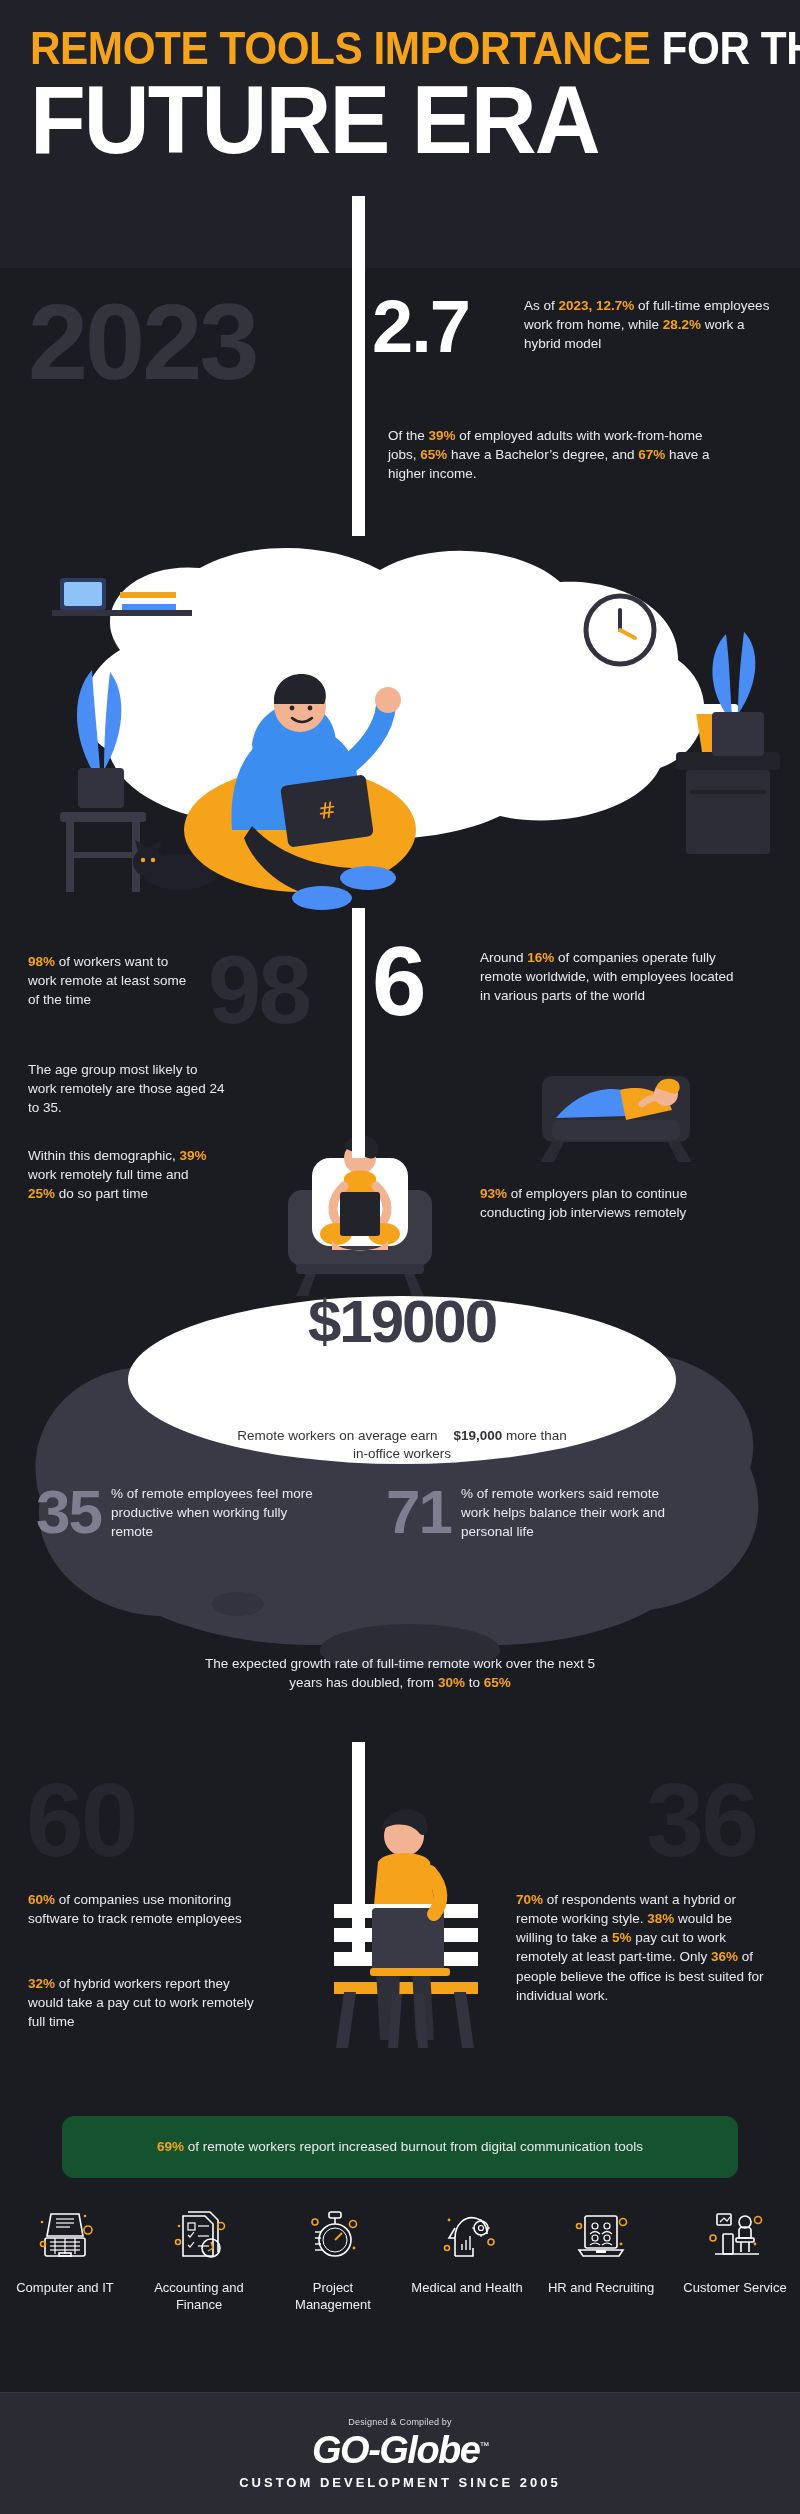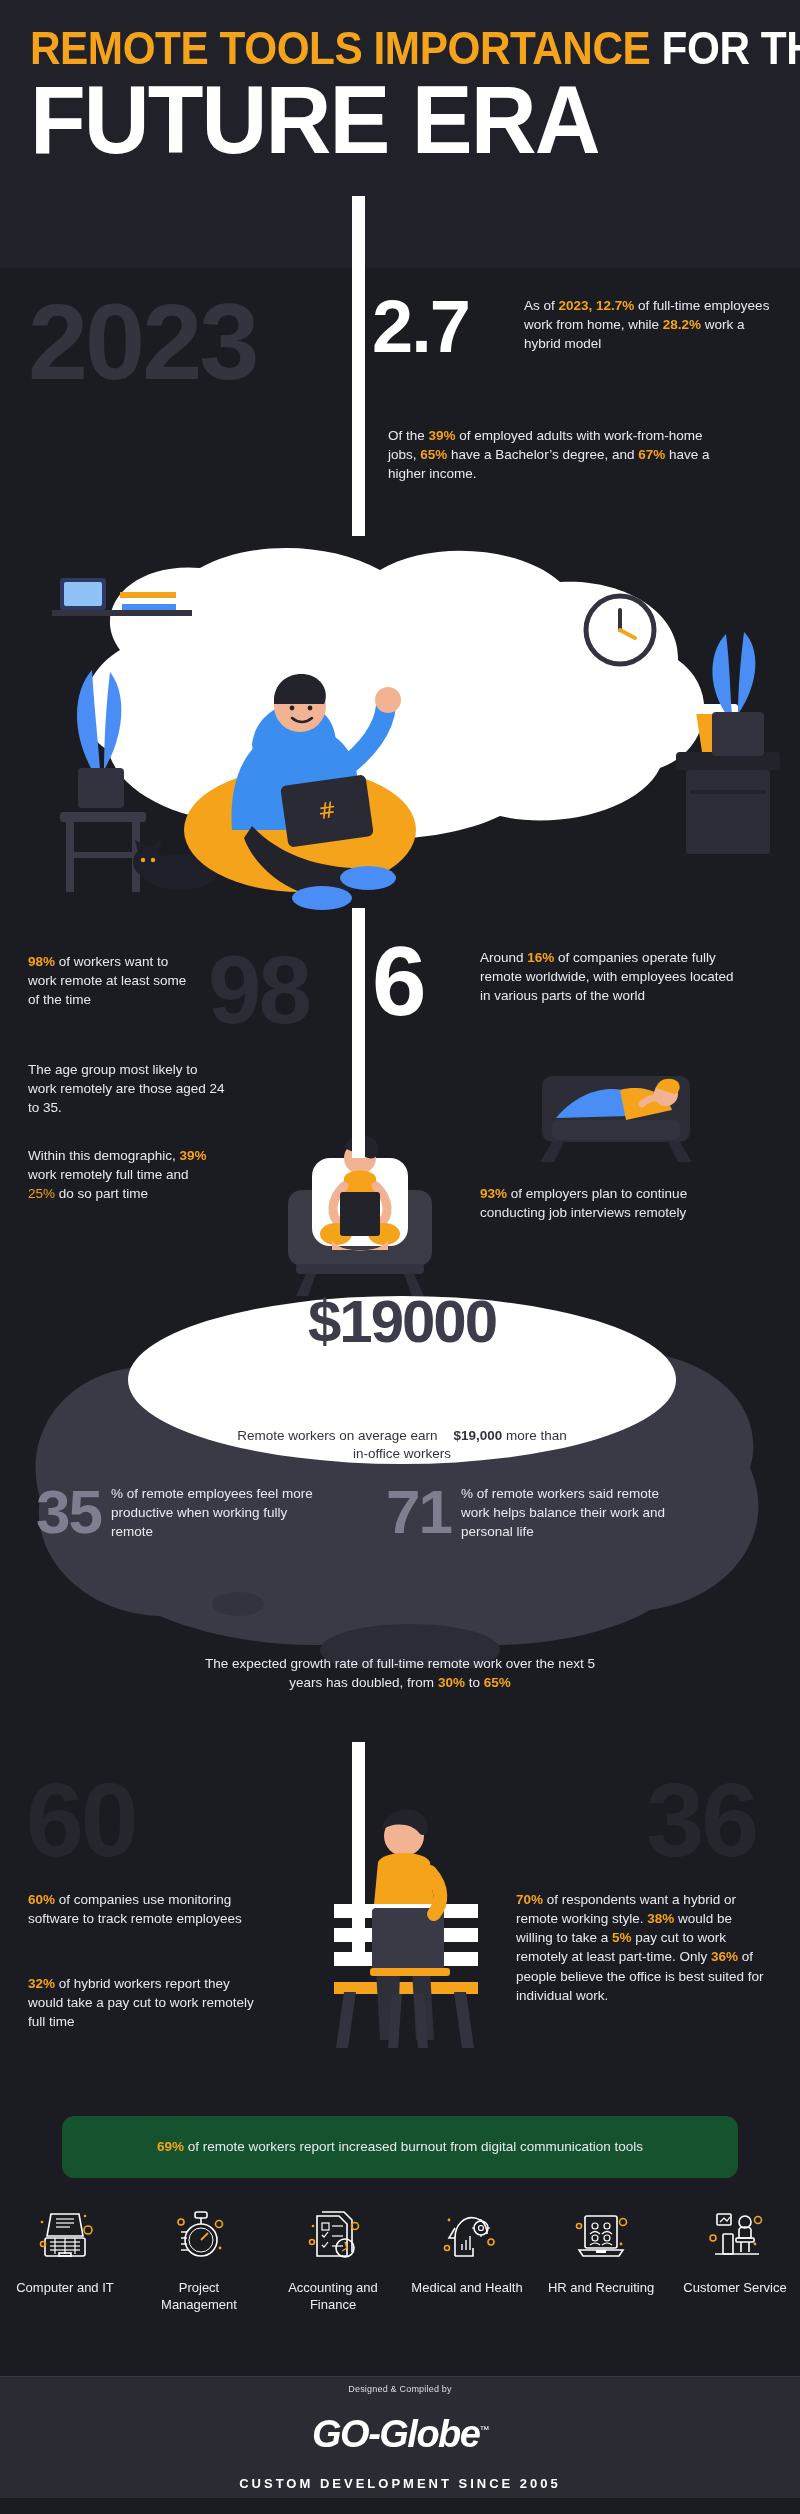--- a/index.html
+++ b/index.html
@@ -208,24 +208,24 @@
     width: 112px; display: flex; flex-direction: column;
     align-items: center; gap: 12px;
   }
   .icon-box { width: 64px; height: 64px; position: relative; }
   .icon-label {
     font-size: 13px; color: #eeeef2; text-align: center; line-height: 1.28;
   }
 
   
   .footer {
-    position: absolute; left: 0; bottom: 16px; width: 800px; height: 122px;
+    position: absolute; left: 0; bottom: 0; width: 800px; height: 122px;
     background: #2b2b34;
     display: flex; flex-direction: column;
-    align-items: center; justify-content: center; gap: 17px;
+    align-items: center; justify-content: center;
   }
   .footer-pre { font-size: 9px; color: #dddde4; letter-spacing: 0.2px; margin-bottom: 4px; }
   .footer-logo {
     font-size: 38px; font-weight: 700; font-style: italic; color: #ffffff;
     letter-spacing: -1.5px; line-height: 1; position: relative;
   }
   .footer-tm { font-size: 10px; vertical-align: super; font-style: normal; font-weight: 400; }
   .footer-tag {
     font-size: 13px; color: #ffffff; letter-spacing: 3px; margin-top: 6px; font-weight: 700;
   }
@@ -319,21 +319,21 @@
     <path d="M726 214 C706 184 710 150 726 134 C730 166 730 194 732 214 Z" fill="#4a8ef5"></path>
     <path d="M738 214 C760 182 760 148 744 132 C740 164 738 192 738 214 Z" fill="#4a8ef5"></path>
     <rect x="712" y="212" width="52" height="44" rx="4" fill="#33333f"></rect>
   </svg>
 
   <div class="ghost-98">98</div>
   <div class="big-6">6</div>
 
   <div class="t-98 copy"><span class="hl" style="font-weight: 700;">98%</span><span> of workers want to work remote at least some of the time</span></div>
   <div class="t-age copy"><span>The age group most likely to work remotely are those aged 24 to 35.</span></div>
-  <div class="t-within copy"><span>Within this demographic, </span><span class="hl" style="font-weight: 700;">39%</span><span> work remotely full time and </span><span class="hl" style="font-weight: 400;">25%</span><span> do so part time</span></div>
+  <div class="t-within copy"><span>Within this demographic, </span><span class="hl" style="font-weight: 700;">39%</span><span> work remotely full time and </span><span class="hl" style="font-weight: 700;">25%</span><span> do so part time</span></div>
   <div class="t-16 copy"><span>Around </span><span class="hl" style="font-weight: 700;">16%</span><span> of companies operate fully remote worldwide, with employees located in various parts of the world</span></div>
   <div class="t-93 copy"><span class="hl" style="font-weight: 700;">93%</span><span> of employers plan to continue conducting job interviews remotely</span></div>
 
   <svg class="illus-couch" viewBox="0 0 200 110" xmlns="http://www.w3.org/2000/svg">
     <rect x="26" y="16" width="148" height="66" rx="10" fill="#2d2d38"></rect>
     <rect x="36" y="60" width="128" height="20" rx="6" fill="#33333f"></rect>
     <path d="M36 82 l-12 20 h14 l10 -20 Z" fill="#2a2a34"></path>
     <path d="M164 82 l12 20 h-14 l-10 -20 Z" fill="#2a2a34"></path>
     <path d="M40 58 C60 34 86 26 106 30 l6 26 Z" fill="#4a8ef5"></path>
     <path d="M104 30 C126 24 150 32 156 50 l-46 10 Z" fill="#f5a31a"></path>
@@ -453,60 +453,60 @@
           <circle cx="52" cy="12" r="1.3" fill="#f5a31a" stroke="none"></circle>
           <circle cx="9" cy="18" r="1.3" fill="#f5a31a" stroke="none"></circle>
         </svg>
       </div>
       <div class="icon-label">Computer and IT</div>
     </div>
 
     <div class="icon-cell">
       <div class="icon-box">
         <svg viewBox="0 0 64 64" width="64" height="64" fill="none" stroke="#ffffff" stroke-width="1.6">
-          <circle cx="34" cy="36" r="16"></circle>
-          <circle cx="34" cy="36" r="12" stroke-width="1"></circle>
-          <rect x="28" y="8" width="12" height="6" rx="2"></rect>
-          <line x1="34" y1="14" x2="34" y2="20"></line>
-          <path d="M34 36 l7 -7" stroke="#f5a31a" stroke-width="1.8"></path>
-          <g stroke-width="1.4">
-            <line x1="14" y1="28" x2="20" y2="28"></line>
-              <line x1="14" y1="34" x2="20" y2="34"></line>
-            <line x1="14" y1="40" x2="20" y2="40"></line>
-              <line x1="14" y1="46" x2="22" y2="46"></line>
-          </g>
-          <circle cx="52" cy="20" r="3.5" stroke="#f5a31a"></circle>
-          <circle cx="14" cy="18" r="3" stroke="#f5a31a"></circle>
-          <circle cx="53" cy="44" r="1.4" fill="#f5a31a" stroke="none"></circle>
-        </svg>
-      </div>
-      <div class="icon-label">Project Management</div>
-    </div>
-
-    <div class="icon-cell">
-      <div class="icon-box">
-        <svg viewBox="0 0 64 64" width="64" height="64" fill="none" stroke="#ffffff" stroke-width="1.6">
           <path d="M16 12 h22 l8 8 v32 H16 Z"></path>
           <path d="M21 8 h22 l8 8 v32"></path>
           <rect x="21" y="19" width="7" height="7" stroke-width="1.2"></rect>
           <g stroke-width="1.2">
               <line x1="31" y1="22" x2="42" y2="22"></line>
           <path d="M21 31 l2 2 l4 -5"></path>
               <line x1="31" y1="32" x2="42" y2="32"></line>
           <path d="M21 41 l2 2 l4 -5"></path>
               <line x1="31" y1="42" x2="42" y2="42"></line>
             </g>
           <circle cx="44" cy="44" r="9" stroke="#ffffff"></circle>
           <path d="M44 38 l2 6 l-5 3" stroke="#f5a31a" stroke-width="1.4"></path>
           <circle cx="54" cy="22" r="3.5" stroke="#f5a31a"></circle>
           <circle cx="11" cy="38" r="2.5" stroke="#f5a31a"></circle>
           <circle cx="12" cy="22" r="1.3" fill="#f5a31a" stroke="none"></circle>
         </svg>
       </div>
       <div class="icon-label">Accounting and Finance</div>
+    </div>
+
+    <div class="icon-cell">
+      <div class="icon-box">
+        <svg viewBox="0 0 64 64" width="64" height="64" fill="none" stroke="#ffffff" stroke-width="1.6">
+          <circle cx="34" cy="36" r="16"></circle>
+          <circle cx="34" cy="36" r="12" stroke-width="1"></circle>
+          <rect x="28" y="8" width="12" height="6" rx="2"></rect>
+          <line x1="34" y1="14" x2="34" y2="20"></line>
+          <path d="M34 36 l7 -7" stroke="#f5a31a" stroke-width="1.8"></path>
+          <g stroke-width="1.4">
+            <line x1="14" y1="28" x2="20" y2="28"></line>
+              <line x1="14" y1="34" x2="20" y2="34"></line>
+            <line x1="14" y1="40" x2="20" y2="40"></line>
+              <line x1="14" y1="46" x2="22" y2="46"></line>
+          </g>
+          <circle cx="52" cy="20" r="3.5" stroke="#f5a31a"></circle>
+          <circle cx="14" cy="18" r="3" stroke="#f5a31a"></circle>
+          <circle cx="53" cy="44" r="1.4" fill="#f5a31a" stroke="none"></circle>
+        </svg>
+      </div>
+      <div class="icon-label">Project Management</div>
     </div>
 
     <div class="icon-cell">
       <div class="icon-box">
         <svg viewBox="0 0 64 64" width="64" height="64" fill="none" stroke="#ffffff" stroke-width="1.6">
           <path d="M20 52 V34 C20 20 30 12 40 14 C48 16 52 22 52 30"></path>
           <path d="M20 34 L14 34 L20 24"></path>
           <path d="M20 52 h18 v-8"></path>
           <circle cx="46" cy="24" r="7"></circle>
           <circle cx="46" cy="24" r="2.5" stroke-width="1.2"></circle>

